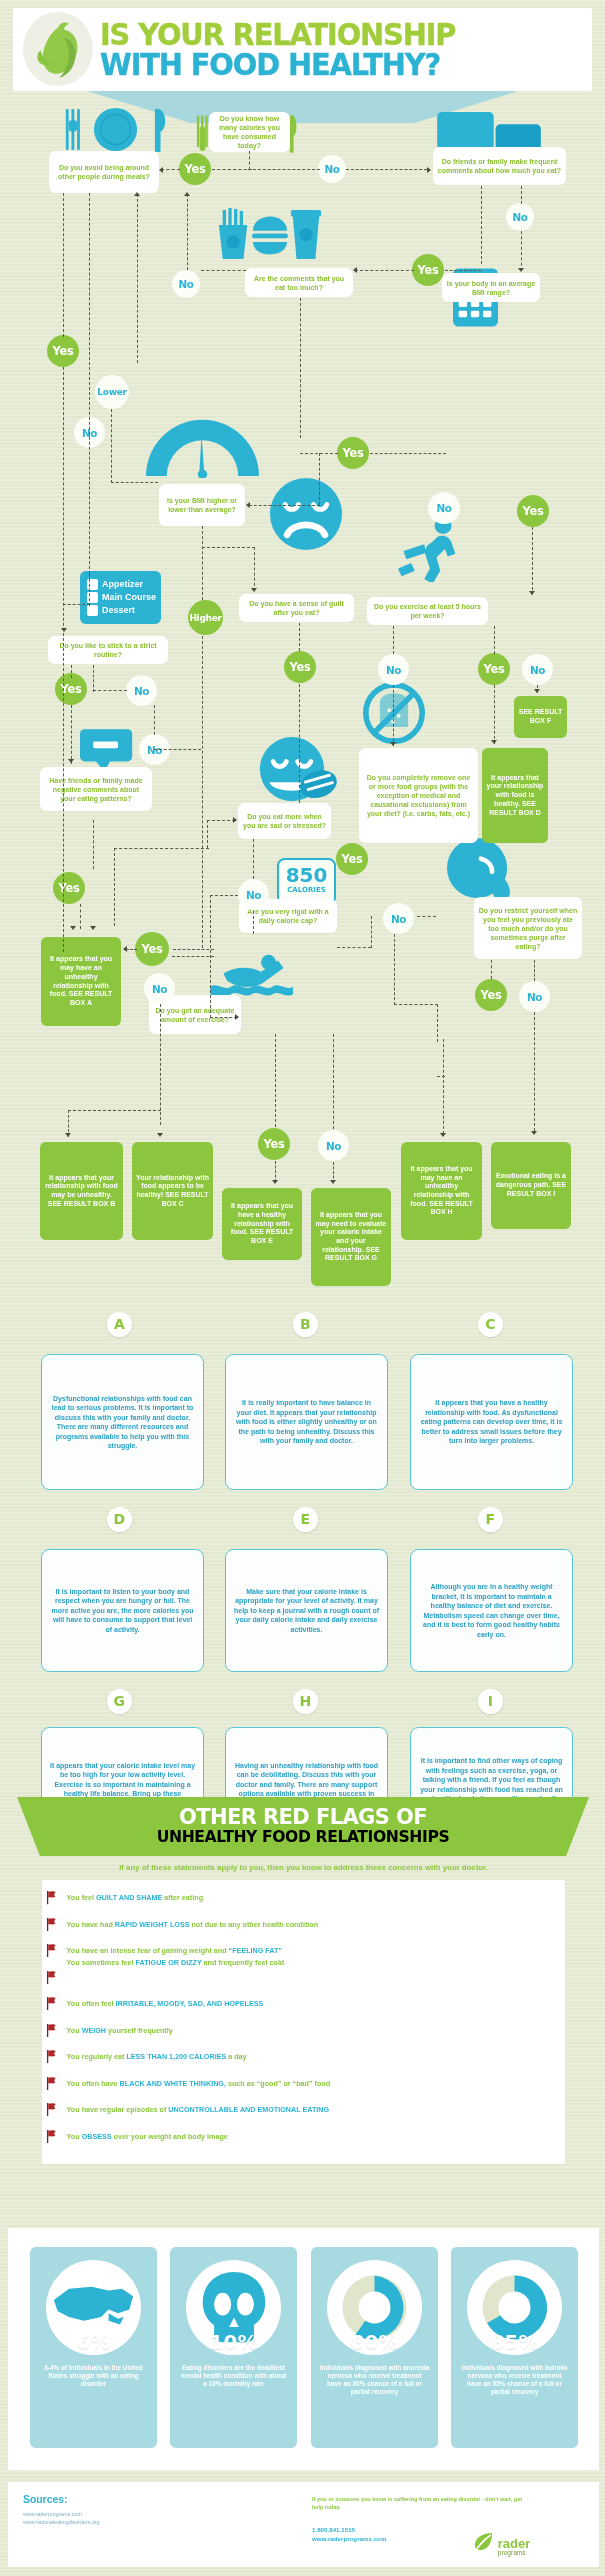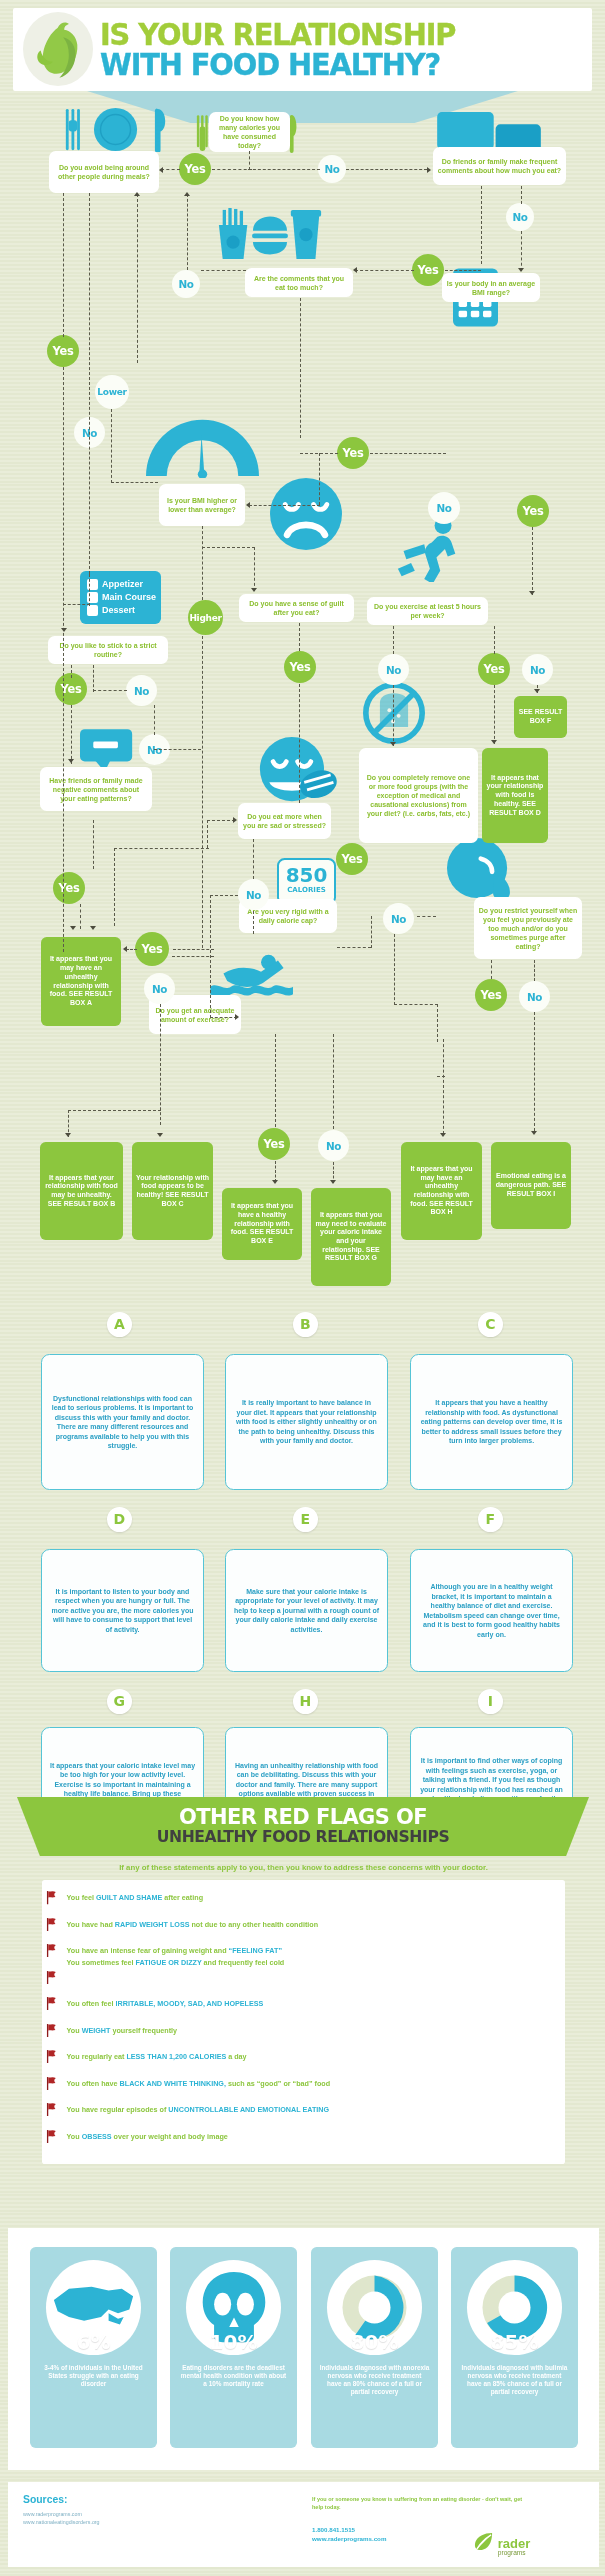--- a/index.html
+++ b/index.html
@@ -92,21 +92,21 @@
   }
 
   
   .rf-banner{
     position:absolute; left:17px; top:1797px; width:572px; height:59px;
     background:#8cc63e; clip-path:polygon(0 0,100% 0,96% 100%,4% 100%);
     display:flex;flex-direction:column;align-items:center;justify-content:center;
   }
   .rf-l1{ color:#fff; font-size:21px; font-weight:bold; letter-spacing:-0.6px;
           font-family:"DejaVu Sans", sans-serif; line-height:21px;}
-  .rf-l2{ color:#404040; font-size:15.6px; font-weight:bold; letter-spacing:-0.4px;
+  .rf-l2{ color:#000000; font-size:15.6px; font-weight:bold; letter-spacing:-0.4px;
           font-family:"DejaVu Sans", sans-serif; line-height:18px;}
   .rf-sub{
     position:absolute; left:42px; top:1863px; width:523px;
     text-align:center; color:#8cc63e; font-weight:bold; font-size:7.8px;
   }
   .rf-box{
     position:absolute; left:42px; top:1880px; width:523px; height:284px;
     background:#fff; border-radius:2.8px;
   }
   .rf-item{ position:absolute; left:24.6px; font-size:7.2px; font-weight:bold; color:#8cc63e; }
@@ -514,21 +514,21 @@
       <div class="rf-item" style="top: 78px;"><span>You sometimes feel </span><span class="hi">FATIGUE OR DIZZY</span><span> and frequently feel cold</span></div>
       <svg class="flag" viewBox="0 0 11 14" style="top: 117px;">
         <path fill="#8e1b1b" d="M1 0h1.4v14H1z"></path>
         <path fill="#b02525" d="M2.4 0.5c3 0 5-1 8 0.4-2 1.6-2.2 3.6-0.4 5.4-3.4 1-5.4 0-7.6 0.6z"></path>
       </svg>
       <div class="rf-item" style="top: 119px;"><span>You often feel </span><span class="hi">IRRITABLE, MOODY, SAD, AND HOPELESS</span><span></span></div>
       <svg class="flag" viewBox="0 0 11 14" style="top: 144px;">
         <path fill="#8e1b1b" d="M1 0h1.4v14H1z"></path>
         <path fill="#b02525" d="M2.4 0.5c3 0 5-1 8 0.4-2 1.6-2.2 3.6-0.4 5.4-3.4 1-5.4 0-7.6 0.6z"></path>
       </svg>
-      <div class="rf-item" style="top: 146px;"><span>You </span><span class="hi">WEIGHT</span><span> yourself frequently</span></div>
+      <div class="rf-item" style="top: 146px;"><span>You </span><span class="hi">WEIGH</span><span> yourself frequently</span></div>
       <svg class="flag" viewBox="0 0 11 14" style="top: 170px;">
         <path fill="#8e1b1b" d="M1 0h1.4v14H1z"></path>
         <path fill="#b02525" d="M2.4 0.5c3 0 5-1 8 0.4-2 1.6-2.2 3.6-0.4 5.4-3.4 1-5.4 0-7.6 0.6z"></path>
       </svg>
       <div class="rf-item" style="top: 172px;"><span>You regularly eat </span><span class="hi">LESS THAN 1,200 CALORIES</span><span> a day</span></div>
       <svg class="flag" viewBox="0 0 11 14" style="top: 197px;">
         <path fill="#8e1b1b" d="M1 0h1.4v14H1z"></path>
         <path fill="#b02525" d="M2.4 0.5c3 0 5-1 8 0.4-2 1.6-2.2 3.6-0.4 5.4-3.4 1-5.4 0-7.6 0.6z"></path>
       </svg>
       <div class="rf-item" style="top: 199px;"><span>You often have </span><span class="hi">BLACK AND WHITE THINKING,</span><span> such as “good” or “bad” food</span></div>

